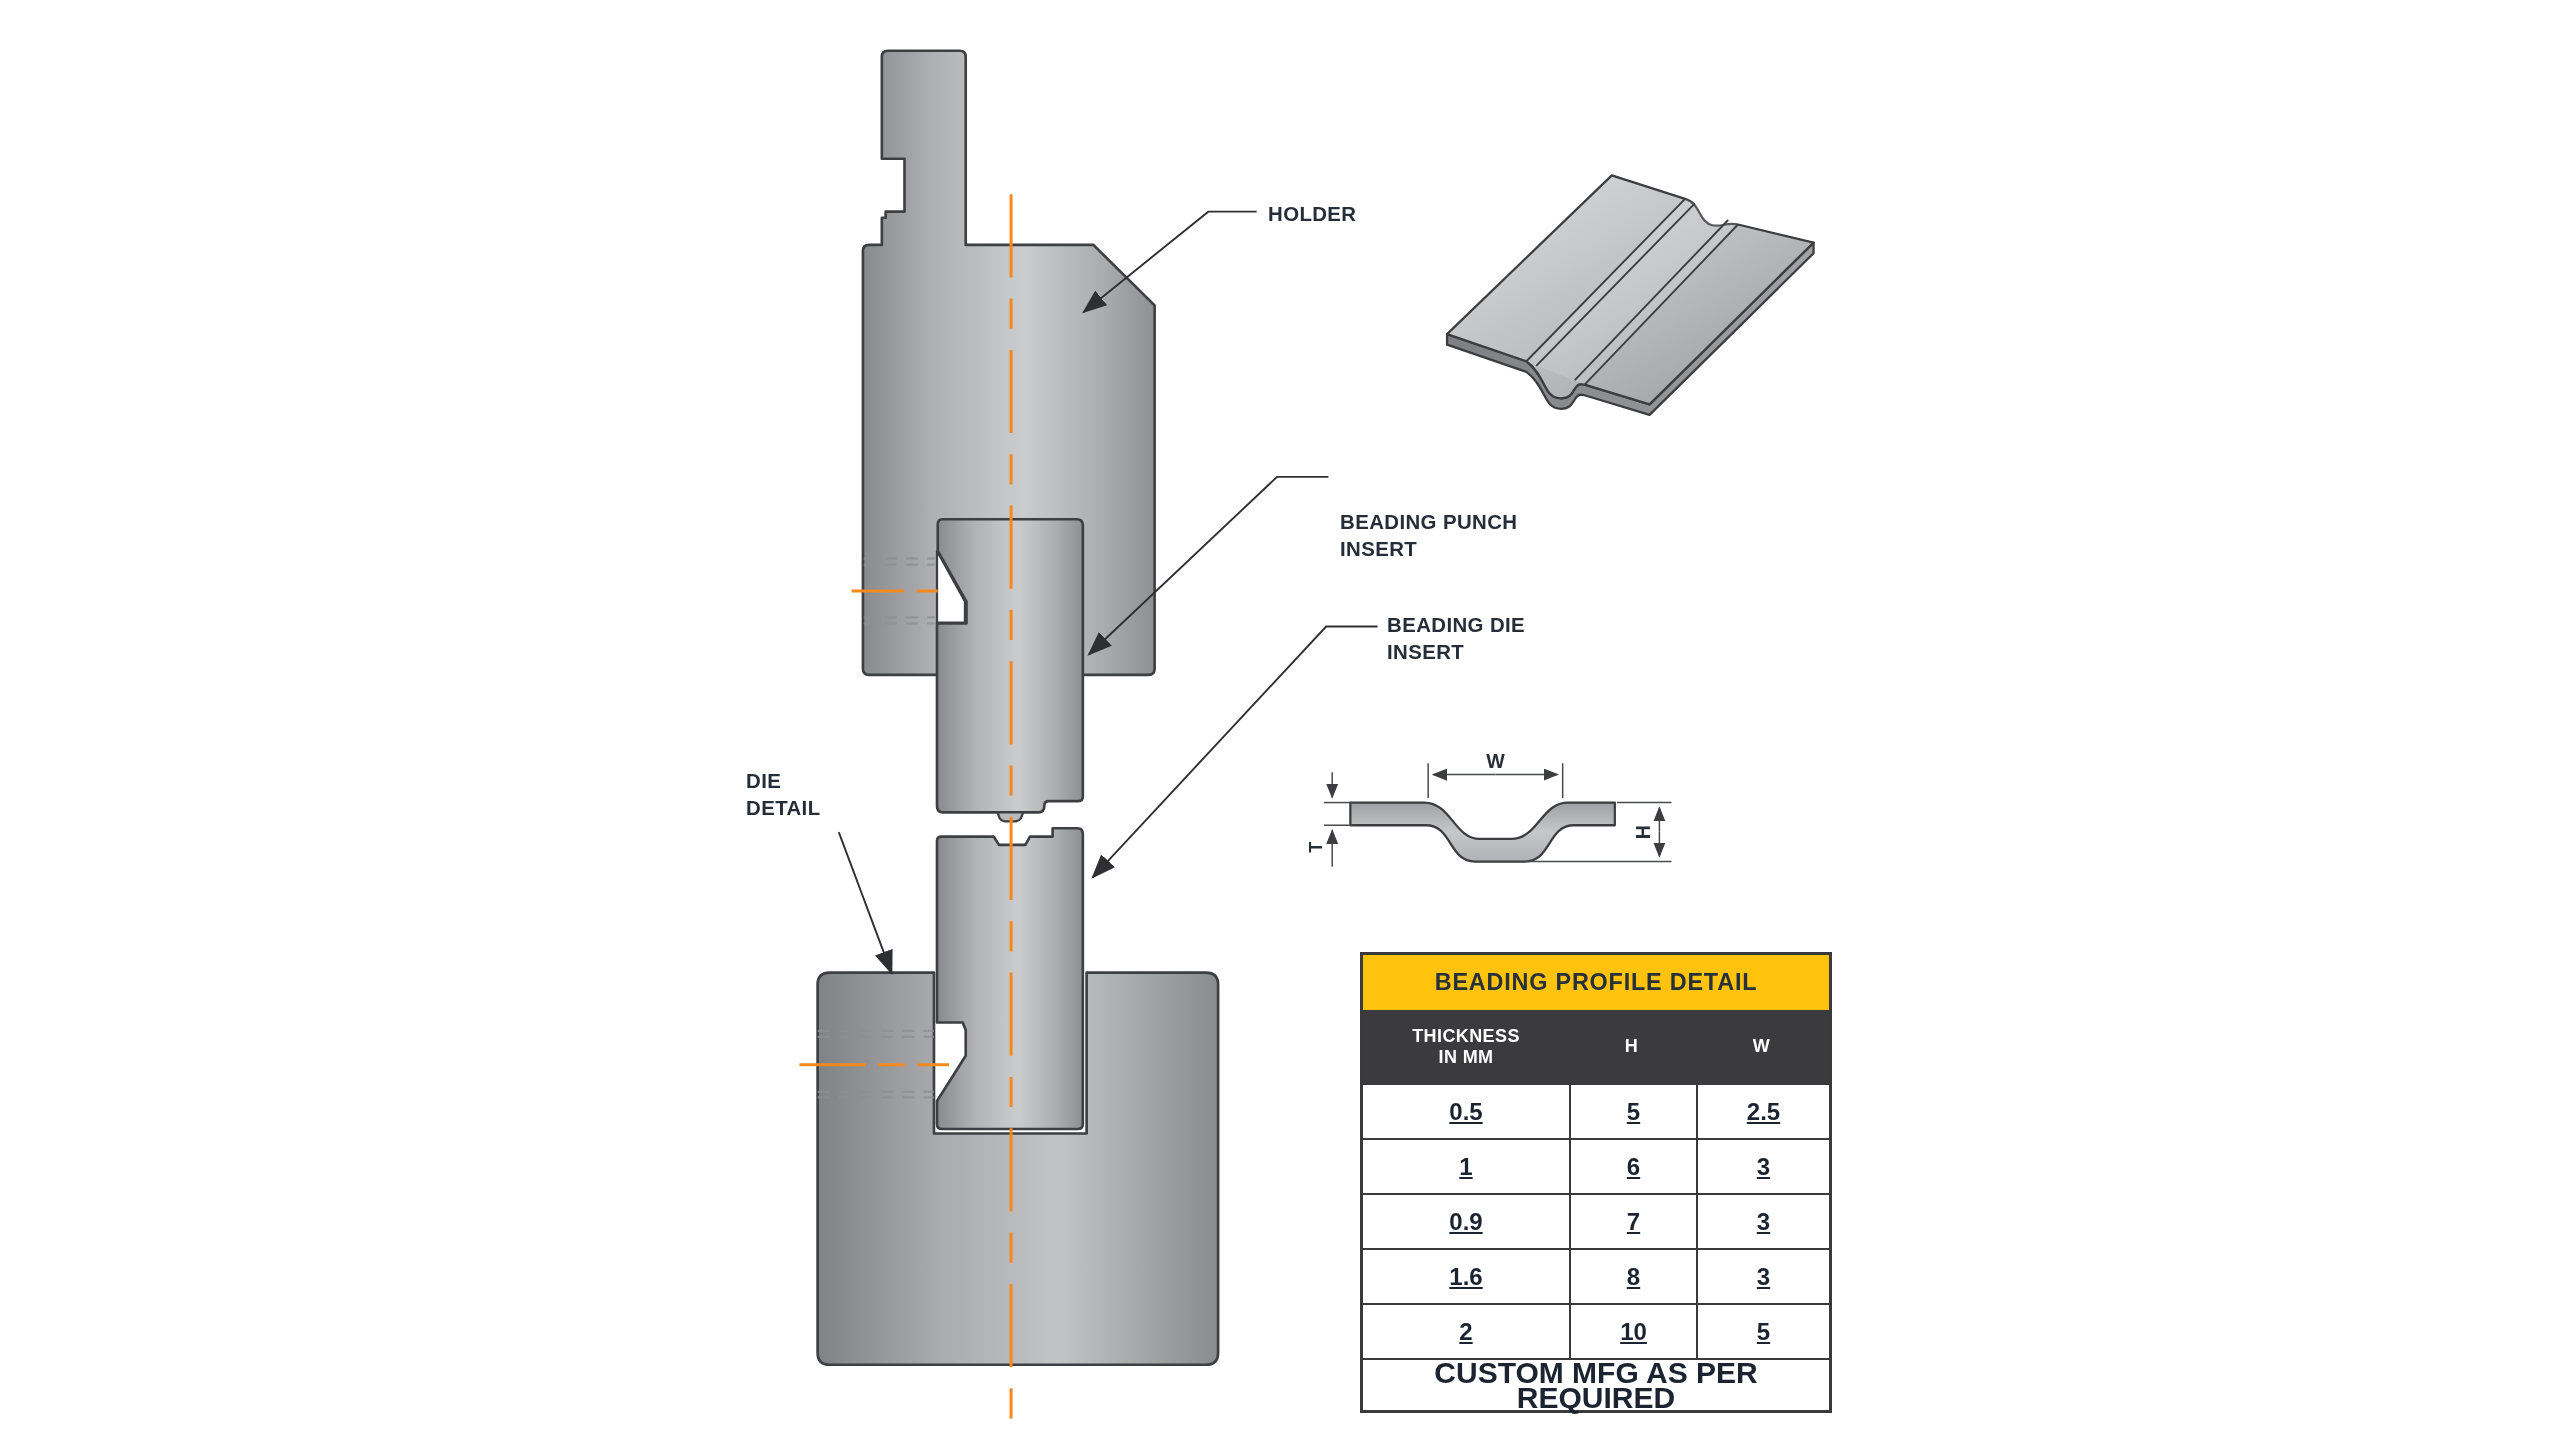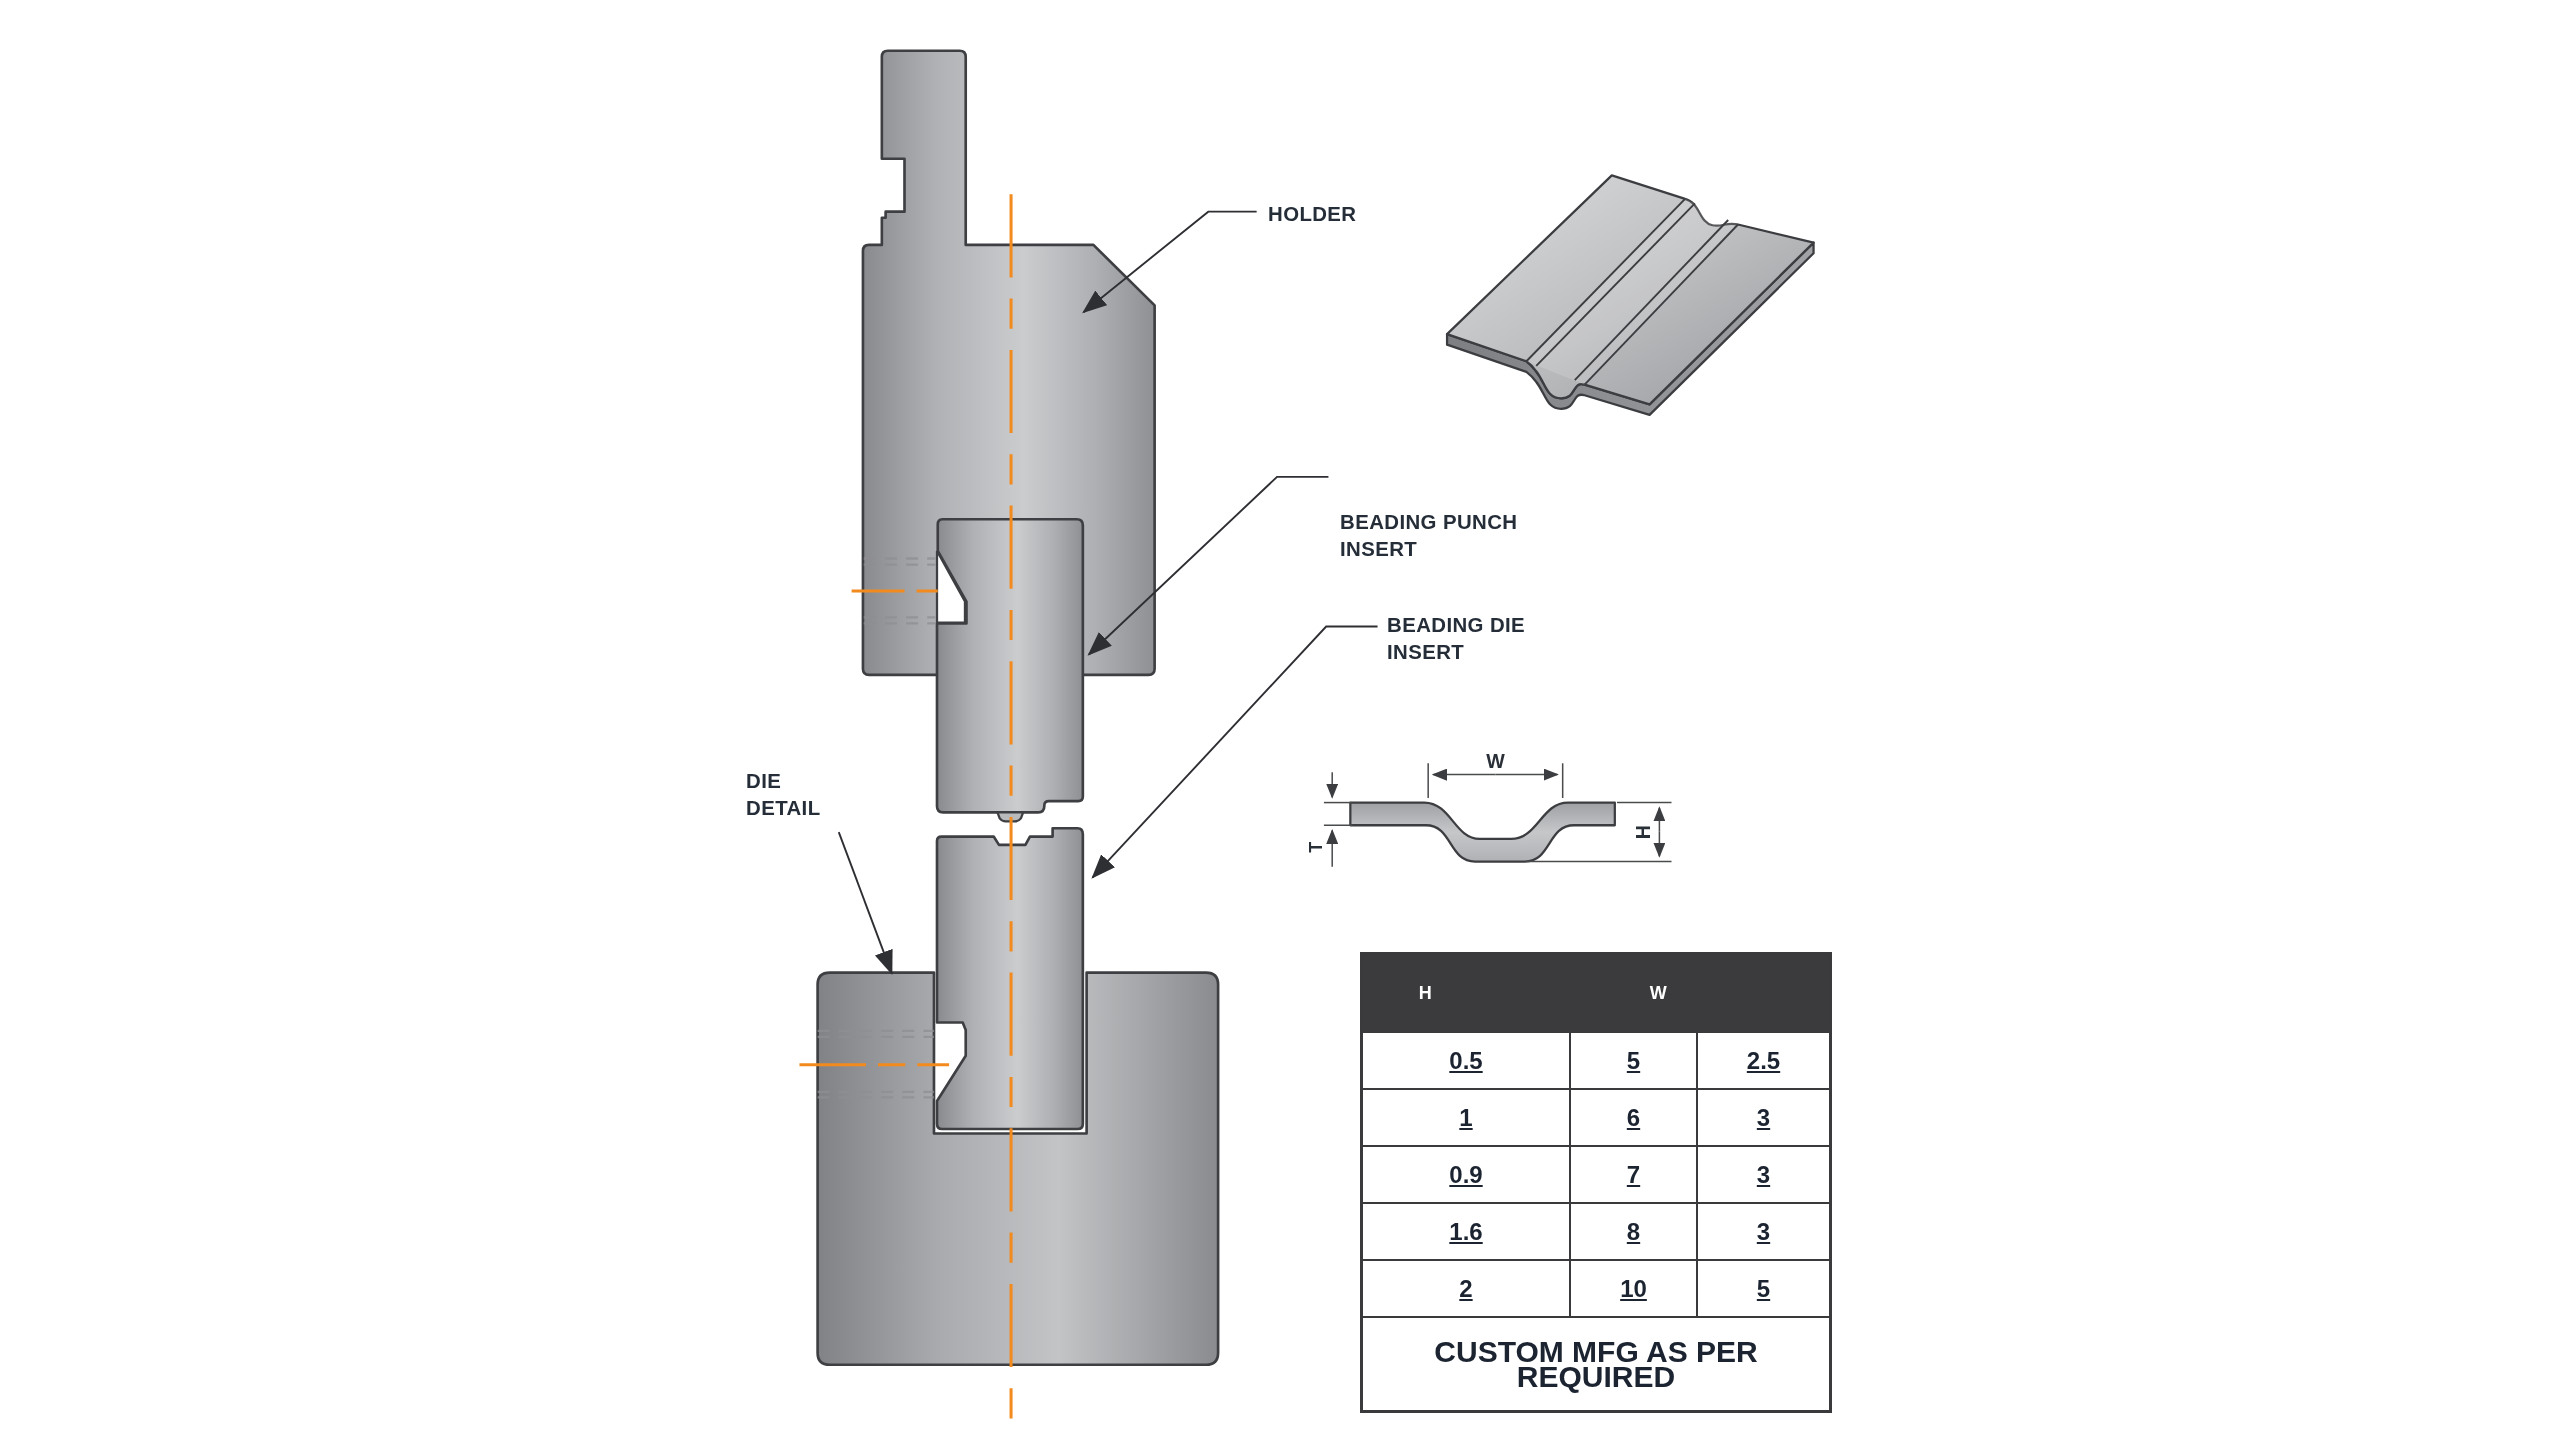--- a/index.html
+++ b/index.html
@@ -139,21 +139,24 @@
 
   <div class="callout" style="left:1268px;top:201px;">HOLDER</div>
   <div class="callout" style="left:1340px;top:462px;margin-top:47px;">BEADING PUNCH
 INSERT</div>
   <div class="callout" style="left:1387px;top:612px;">BEADING DIE
 INSERT</div>
   <div class="callout" style="left:746px;top:768px;">DIE
 DETAIL</div>
 
   <div class="beading-table">
+    <div class="t-title">BEADING PROFILE DETAIL</div>
     <div class="t-head">
+      <div class="c c1">THICKNESS
+IN MM</div>
       <div class="c c2">H</div>
       <div class="c c3">W</div>
     </div>
     <div class="t-row">
       <div class="c c1">0.5</div>
       <div class="c c2">5</div>
       <div class="c c3">2.5</div>
     </div>
     <div class="t-row">
       <div class="c c1">1</div>

